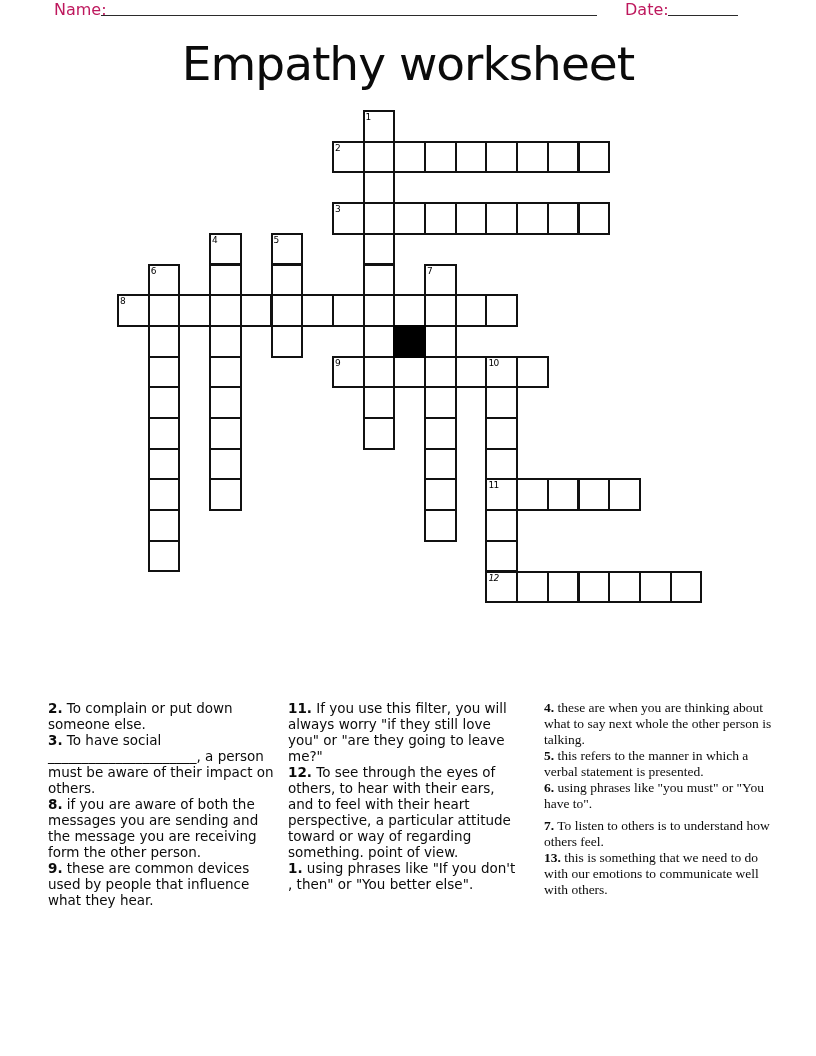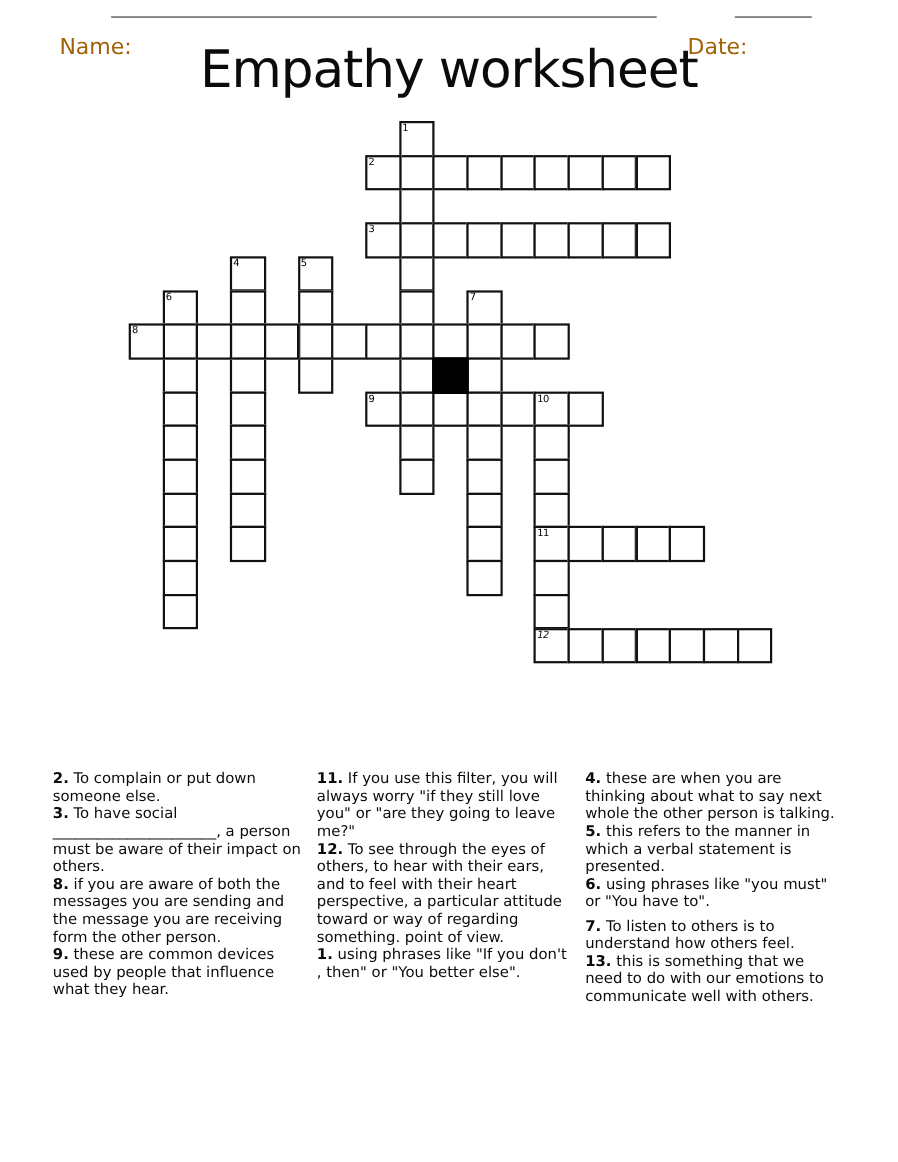--- a/index.html
+++ b/index.html
@@ -10,24 +10,23 @@
     background: #ffffff;
     font-family: "DejaVu Sans", "Liberation Sans", sans-serif;
     color: #000;
     overflow: hidden;
   }
 
   
   .hlabel {
     position: absolute;
     top: 1px;
-    font-size: 20px;
+    font-size: 16px;
     line-height: 18px;
-    color: #a16207;
-    margin-top: 32px;
+    color: #be185d;
   }
   .hlabel.name { left: 54px; }
   .hlabel.date { left: 625px; }
   .hline {
     position: absolute;
     top: 0;
     height: 15px;
     border-bottom: 1.6px solid #2b2b2b;
   }
   .hline.name-line { left: 101px; width: 496px; }
@@ -69,21 +68,21 @@
   .clues { position: absolute; left: 0; top: 0; width: 100%; }
   .ccol {
     position: absolute;
     top: 700px;
     font-size: 13.5px;
     line-height: 16px;
     color: #0b0b0b;
   }
   #ccol0 { left: 48px;  width: 230px; }
   #ccol1 { left: 288px; width: 232px; }
-  #ccol2 { left: 532px; width: 230px; }
+  #ccol2 { left: 544px; width: 230px; font-family: Liberation Serif, serif; }
   .clue-heading {
     font-size: 15px;
     font-weight: bold;
     text-decoration: underline;
     margin: 6px 0 6px 0;
   }
   .ccol .clue-heading:first-child { margin-top: 0; }
   .clue { margin: 0; }
   .clue.gap { margin-top: 6px; }
   .clue b { font-weight: bold; }

